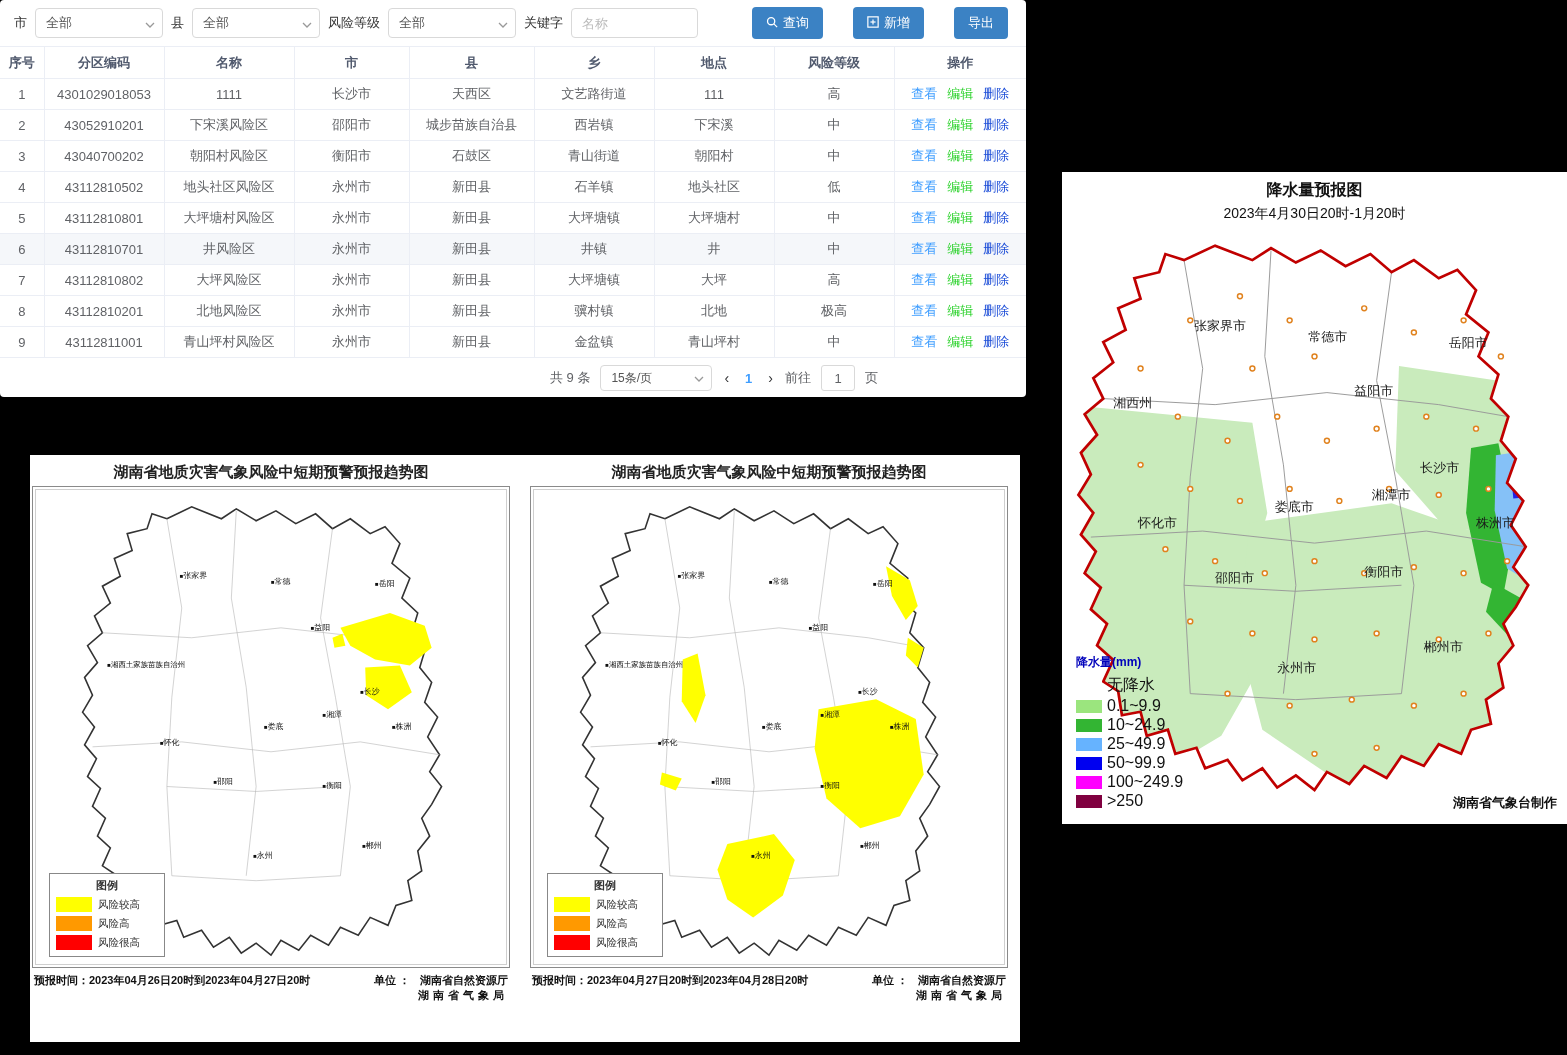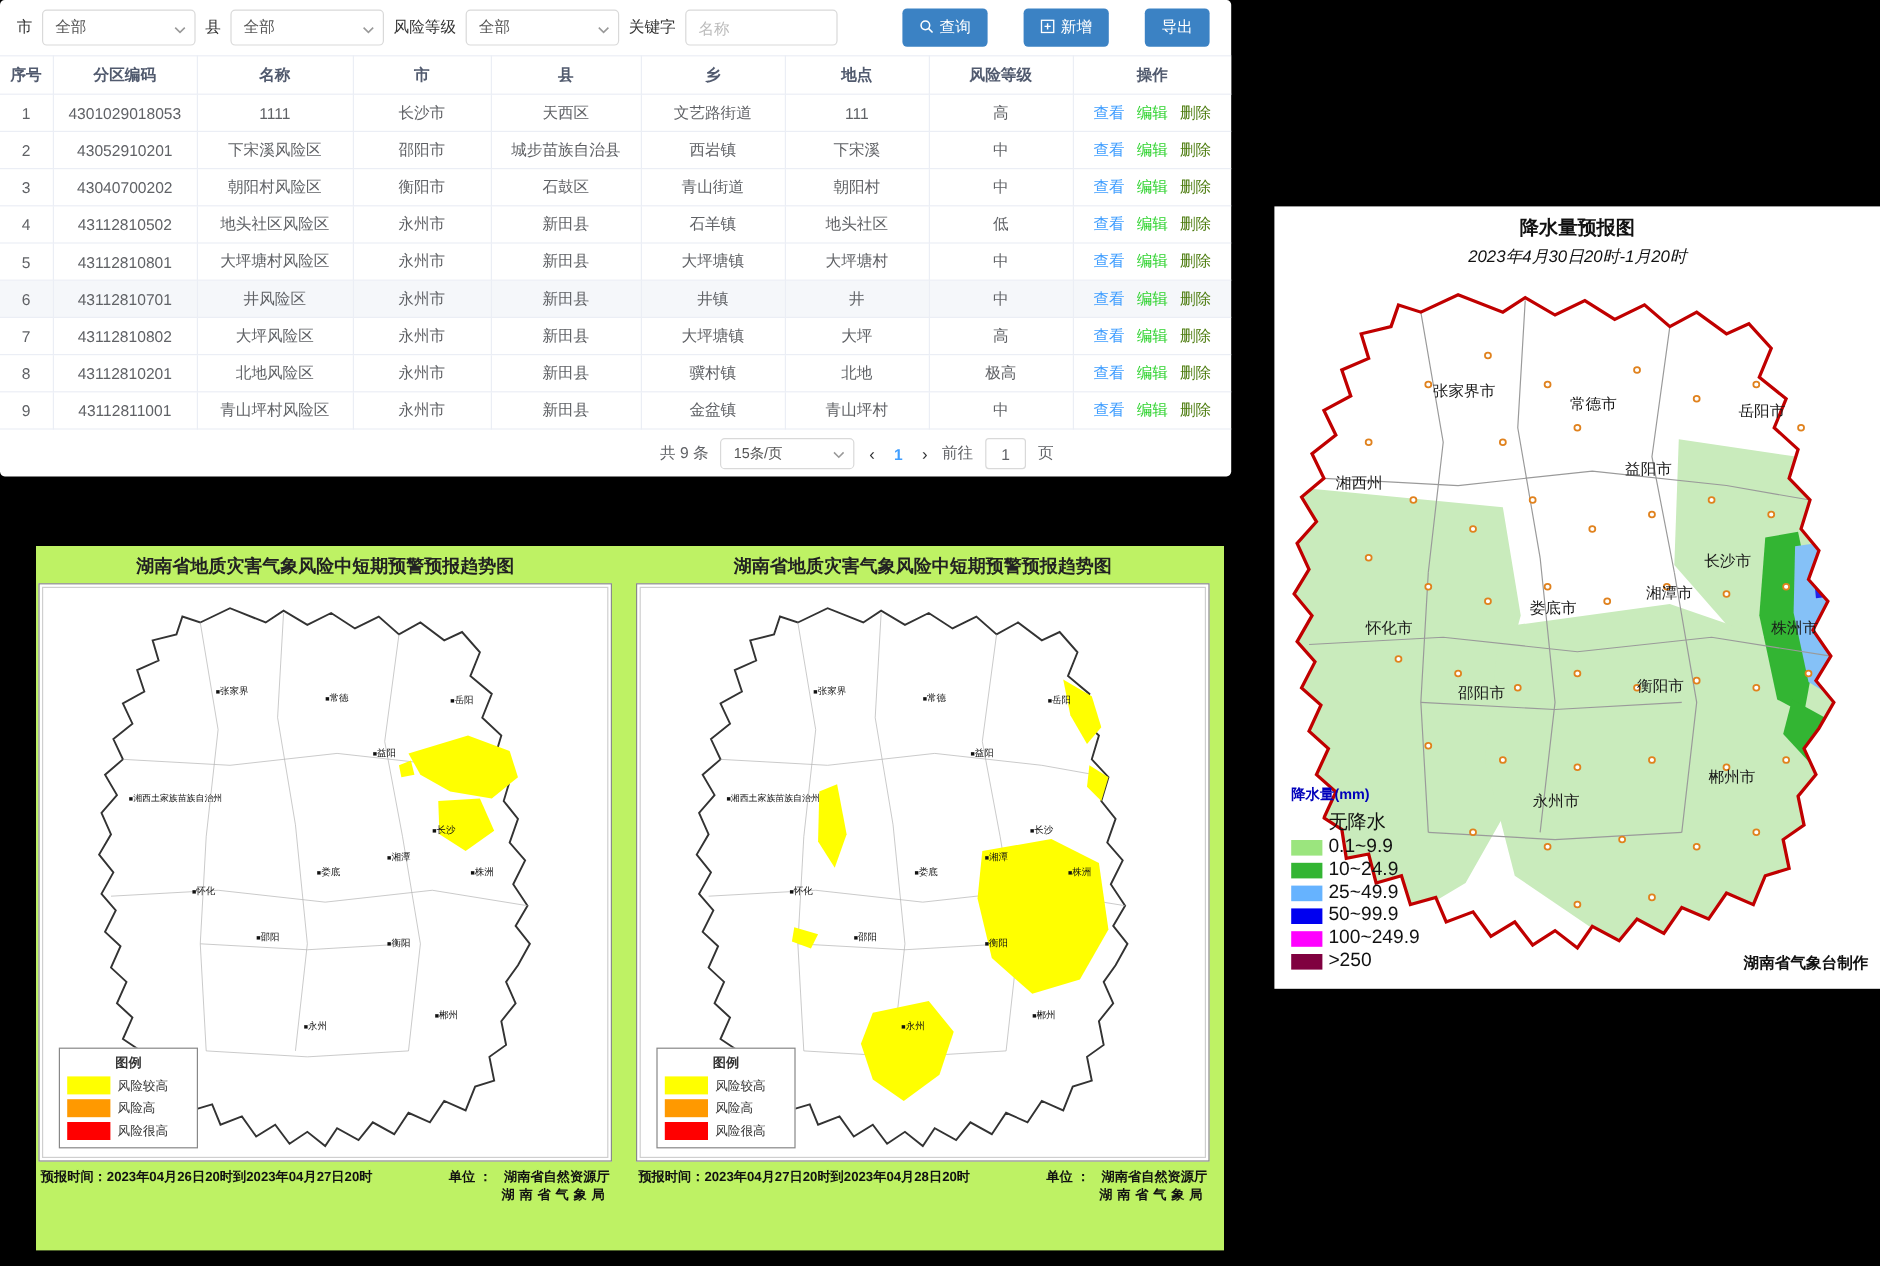--- a/index.html
+++ b/index.html
@@ -16,50 +16,50 @@
   .btn-group { display:flex; gap:30px; margin-left:46px; }
   .btn { height:32px; padding:0 14px; background:#3b82c4; color:#fff; font-size:13px; border:none; border-radius:4px; display:flex; align-items:center; gap:5px; cursor:pointer; }
 
   table.grid { border-collapse:collapse; width:1026px; table-layout:fixed; font-size:13px; }
   .grid th { height:32px; font-weight:bold; color:#515a6e; border:1px solid #ebeef5; border-left:none; text-align:center; background:#fff; }
   .grid td { height:31px; color:#606266; border:1px solid #ebeef5; border-left:none; text-align:center; overflow:hidden; white-space:nowrap; }
   .grid th:last-child, .grid td:last-child { border-right:none; }
   .grid tr.hl td { background:#f5f7fa; }
   .act-view { color:#409eff; cursor:pointer; margin:0 5px; }
   .act-edit { color:#2fd32f; cursor:pointer; margin:0 5px; }
-  .act-del  { color:#4d7c0f; cursor:pointer; margin:0 5px; }
+  .act-del  { color:#1d4ed8; cursor:pointer; margin:0 5px; }
 
   .pager { display:flex; align-items:center; justify-content:flex-end; padding:7px 148px 0 0; gap:10px; font-size:13px; color:#606266; }
   .pager .psel { width:112px; height:26px; font-size:12px; }
   .pager .arrow { color:#303133; cursor:pointer; font-size:14px; padding:0 2px; }
   .pager .cur { color:#409eff; font-weight:bold; cursor:pointer; padding:0 4px; }
   .pager .goto-input { width:34px; height:26px; border:1px solid #d9d9d9; border-radius:3px; text-align:center; font-size:13px; color:#606266; outline:none; }
 
   
-  .panel-trend { position:absolute; left:30px; top:455px; width:990px; height:587px; background:#bef264; display:flex; padding:6px 2px 0 2px; gap:20px; }
+  .panel-trend { position:absolute; left:30px; top:455px; width:990px; height:587px; background:#ffffff; display:flex; padding:6px 2px 0 2px; gap:20px; }
   .trend-fig { width:478px; display:flex; flex-direction:column; }
   .trend-title { text-align:center; font-size:15px; font-weight:bold; color:#222; padding:2px 0 4px 0; }
   .trend-frame { position:relative; border:1px solid #8a8a8a; height:482px; background:#fff; }
   .trend-frame .inner { position:absolute; inset:2px; border:1px solid #cfcfcf; }
   .trend-frame svg { position:absolute; left:6px; top:2px; }
   .trend-legend { position:absolute; left:16px; bottom:10px; width:116px; background:#fff; border:1px solid #888; padding:4px 6px 6px 6px; z-index:3; }
   .trend-legend .lg-title { text-align:center; font-size:11px; color:#333; margin-bottom:3px;font-weight:bold; }
   .lg-row { display:flex; align-items:center; gap:6px; margin-top:4px; }
   .lg-sw { width:36px; height:15px; flex:none; }
   .lg-label { font-size:10.5px; color:#333; }
   .trend-footer { display:flex; justify-content:space-between; padding:5px 2px 0 2px; }
   .tf-left { font-size:11px; font-weight:bold; color:#111; }
   .tf-right { display:flex; gap:8px; font-size:11px; font-weight:bold; color:#111; }
   .tf-units { display:flex; flex-direction:column; align-items:flex-end; }
   .tf-units .u2 { letter-spacing:4px; }
 
   
   .panel-precip { position:absolute; left:1062px; top:172px; width:505px; height:652px; background:#fff; }
   .precip-title { text-align:center; font-size:16px; font-weight:bold; color:#111; padding-top:8px; }
-  .precip-sub { text-align:center; font-size:14px; color:#111; padding-top:4px;font-style:italic; }
+  .precip-sub { text-align:center; font-size:14px; color:#111; padding-top:4px; }
   .precip-map-wrap { position:absolute; left:4px; top:52px; width:497px; height:578px; }
   .precip-legend { position:absolute; left:14px; top:482px; z-index:3; }
   .precip-legend .pl-title { font-size:12px; font-weight:bold; color:#0000bb; margin-bottom:4px; }
   .pl-row { display:flex; align-items:center; gap:5px; margin-top:1px; }
   .pl-sw { width:26px; height:13px; flex:none; }
   .pl-label { font-size:16px; color:#111;text-align:right; }
   .precip-credit { position:absolute; right:10px; bottom:12px; font-size:13px; font-weight:bold; color:#111; }
 
   .sw-white { background:#ffffff; }
   .sw-lgreen { background:#9be57e; }

